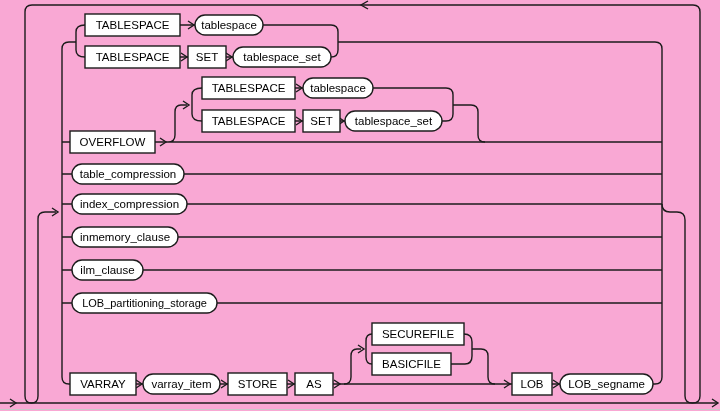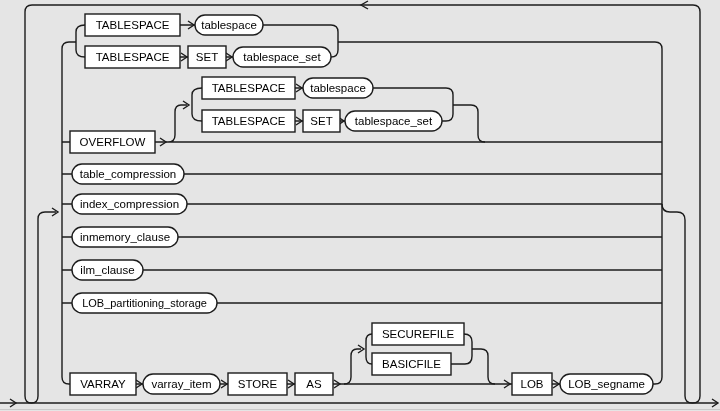--- a/index.html
+++ b/index.html
@@ -1,16 +1,16 @@
 <!DOCTYPE html>
 <html><head>
 <meta charset="utf-8">
 <style>
   html,body{margin:0;padding:0;background:#ffffff;}
-  .stage{position:relative;width:720px;height:411px;background:#e5e5e5;overflow:hidden;}
+  .stage{position:relative;width:720px;height:411px;background:#f9a8d4;overflow:hidden;}
   svg text{
     font-family:"Liberation Sans","DejaVu Sans",sans-serif;
     font-size:11.5px;
     fill:#000000;
     text-anchor:middle;
     dominant-baseline:central;
   }
   .wire{fill:none;stroke:#1c1c1c;stroke-width:1.4;stroke-linecap:butt;}
   .arrow{fill:none;stroke:#1c1c1c;stroke-width:1.4;stroke-linejoin:miter;}
   .kwbox{fill:#ffffff;stroke:#1c1c1c;stroke-width:1.4;}

